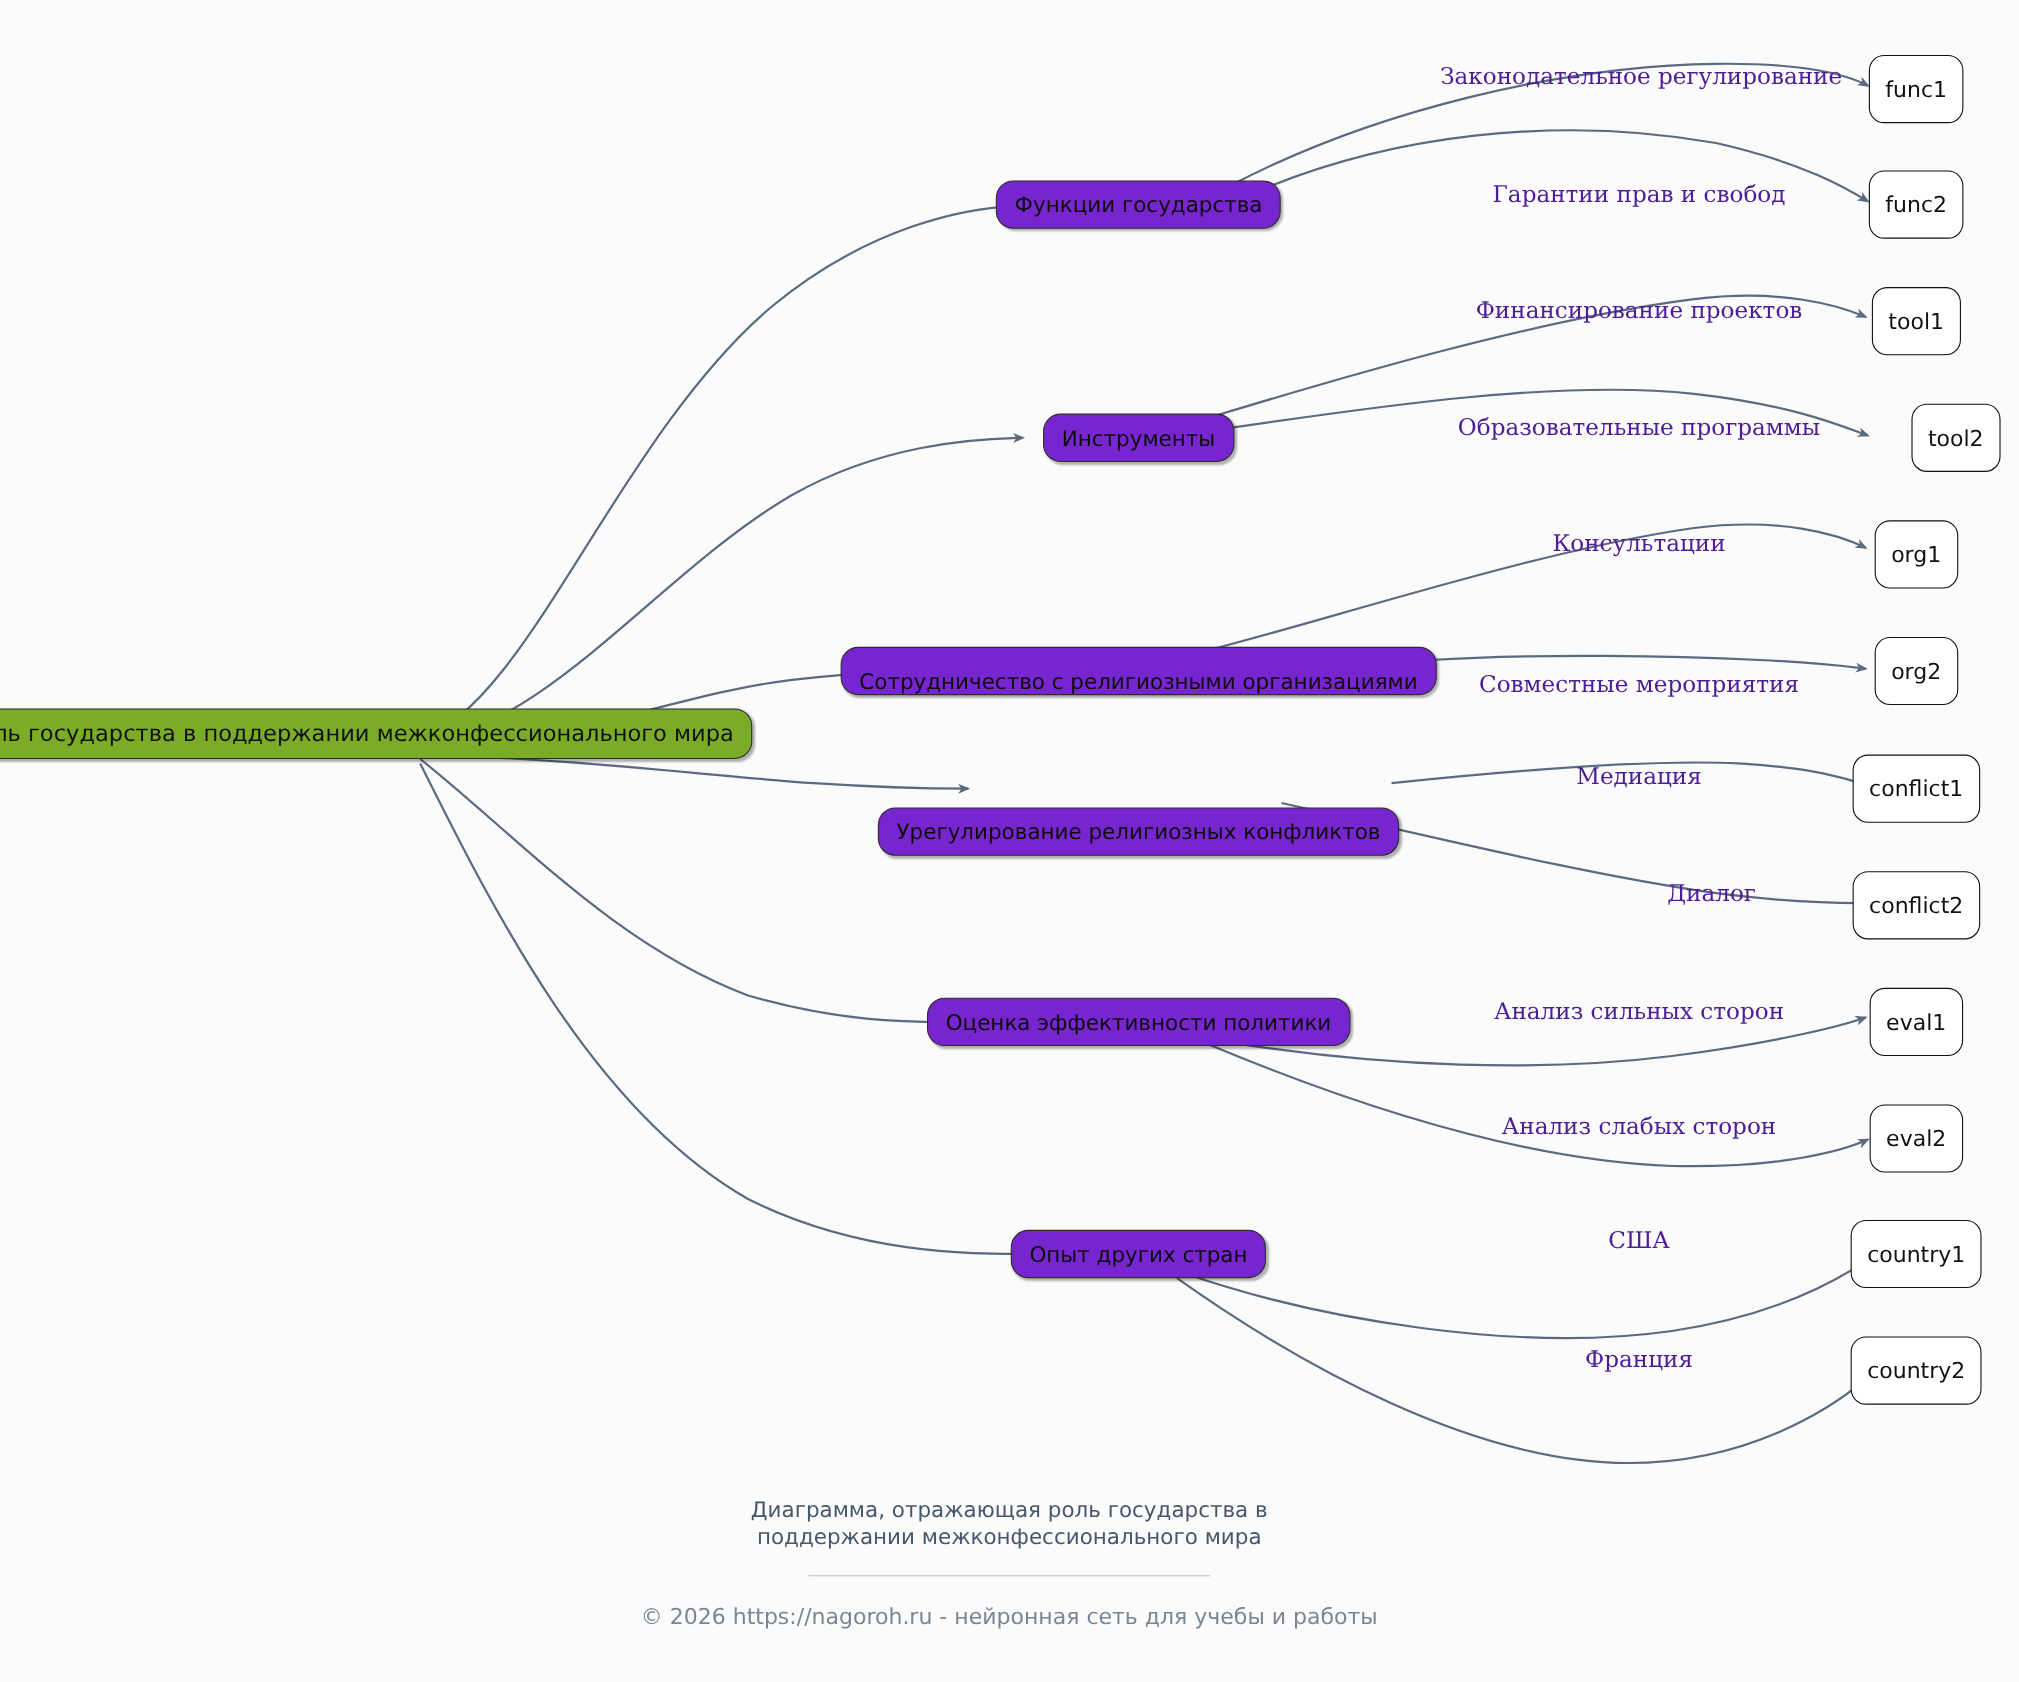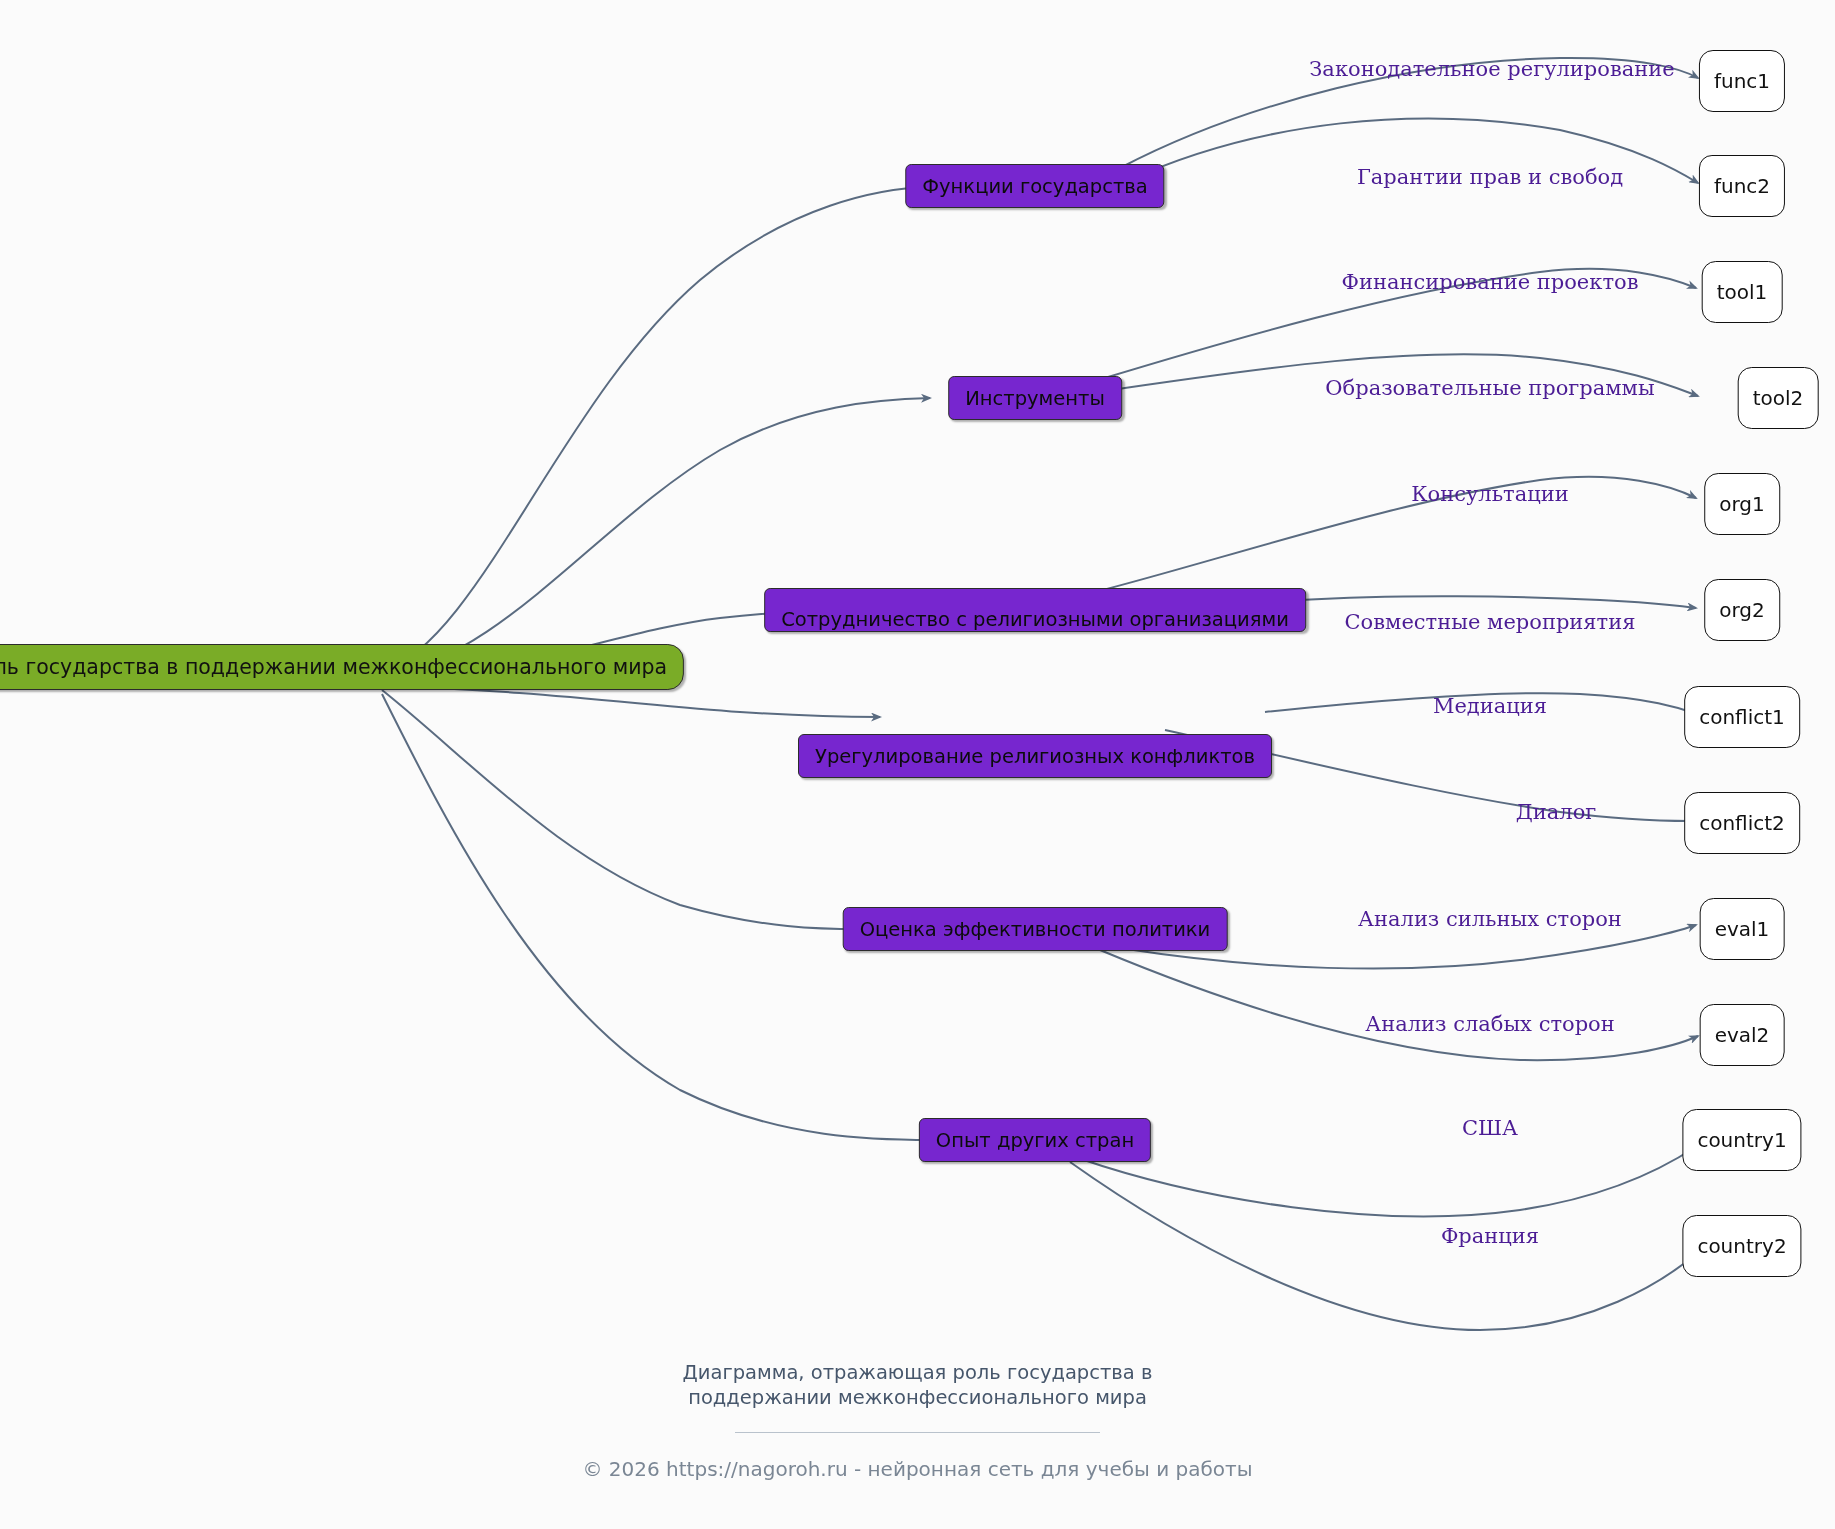--- a/index.html
+++ b/index.html
@@ -43,21 +43,21 @@
     color: #111111;
     font-size: 20.5px;
     padding: 0 16px;
     height: 46px;
     box-shadow: 2px 2px 2px rgba(0,0,0,0.30);
     font-family: "DejaVu Sans", sans-serif;
   }
   .node-branch {
     background: #7726cf;
     border: 1.6px solid #2c2c2c;
-    border-radius: 6px;
+    border-radius: 16px;
     color: #0c0c0c;
     font-size: 19.5px;
     padding: 0 16px;
     height: 44px;
     box-shadow: 2px 2px 2px rgba(0,0,0,0.30);
     font-family: "DejaVu Sans", sans-serif;
   }
   .node-leaf {
     background: #ffffff;
     border: 1.7px solid #111111;
@@ -166,21 +166,21 @@
   <div class="node node-branch" style="left:1035px; top:929px;">
     <span>Оценка эффективности политики</span>
   </div>
   <div class="node node-branch" style="left:1035px; top:1140px;">
     <span>Опыт других стран</span>
   </div>
 
   <div class="node node-leaf" style="left:1742px; top:81px;">
     <span>func1</span>
   </div>
-  <div class="node node-leaf" style="left:1742px; top:186px;border-radius:13px;">
+  <div class="node node-leaf" style="left:1742px; top:186px;">
     <span>func2</span>
   </div>
   <div class="node node-leaf" style="left:1742px; top:292px;">
     <span>tool1</span>
   </div>
   <div class="node node-leaf" style="left:1742px; top:398px;margin-left:36px;">
     <span>tool2</span>
   </div>
   <div class="node node-leaf" style="left:1742px; top:504px;">
     <span>org1</span>

